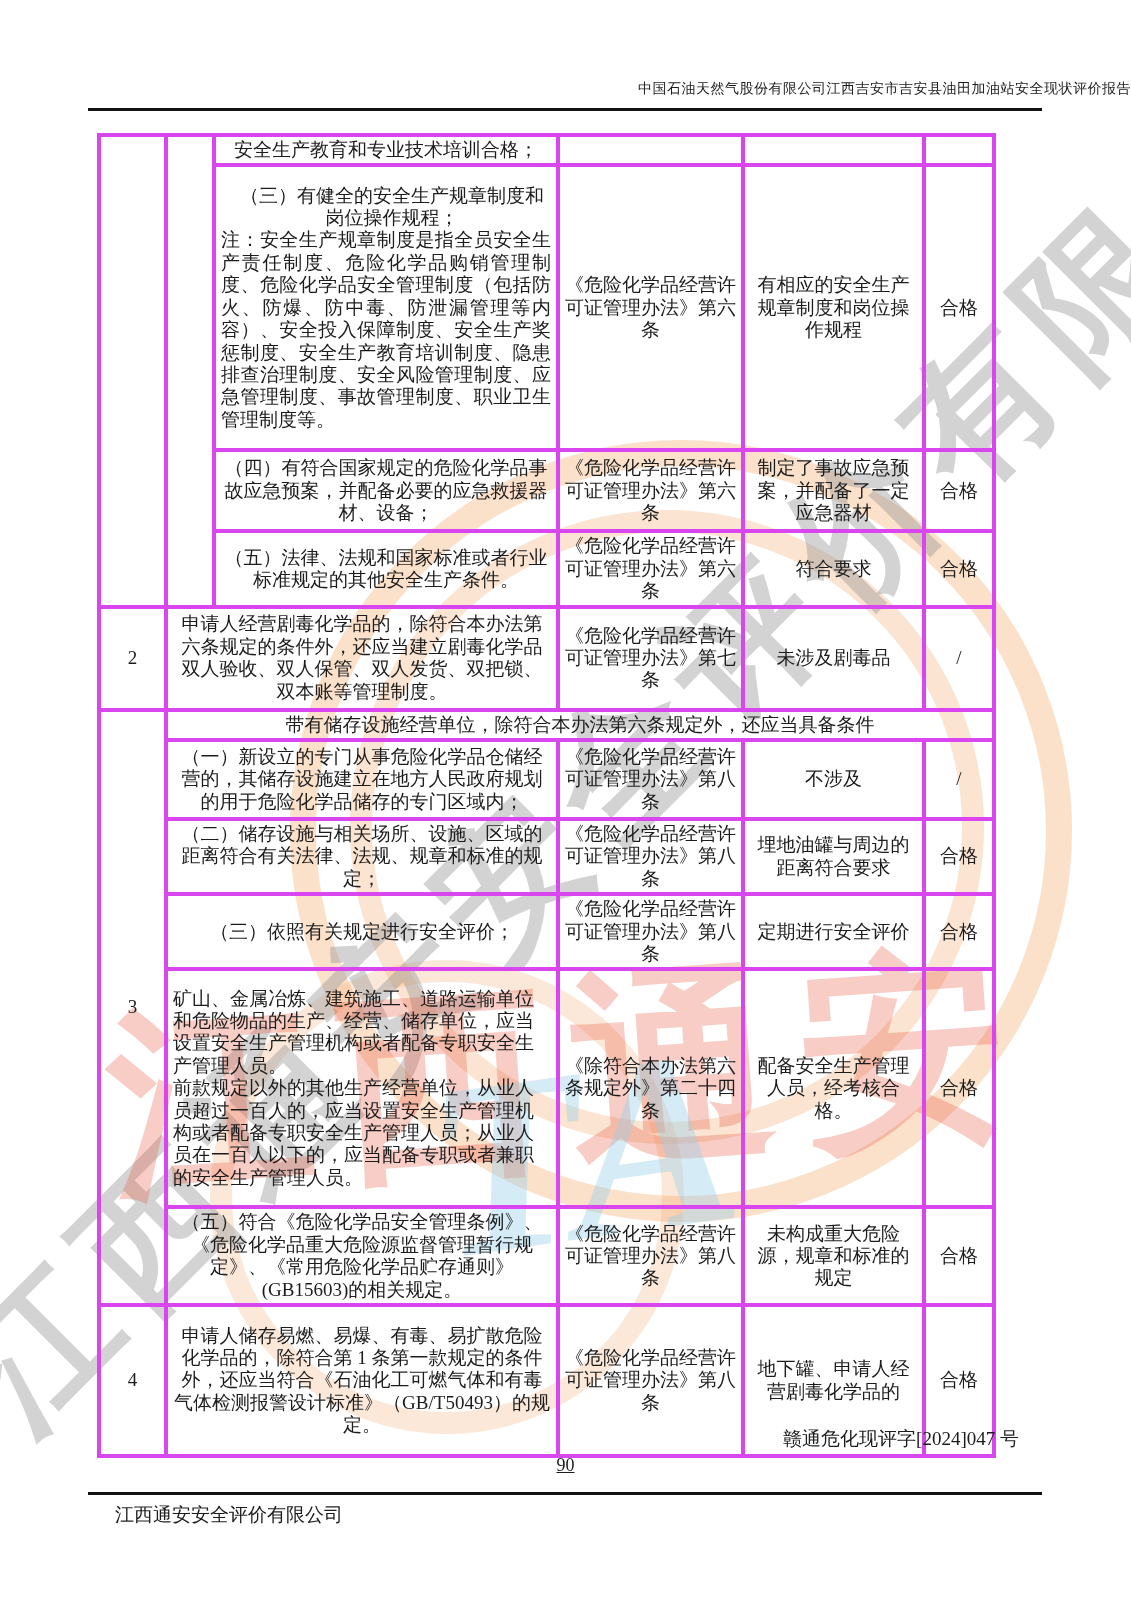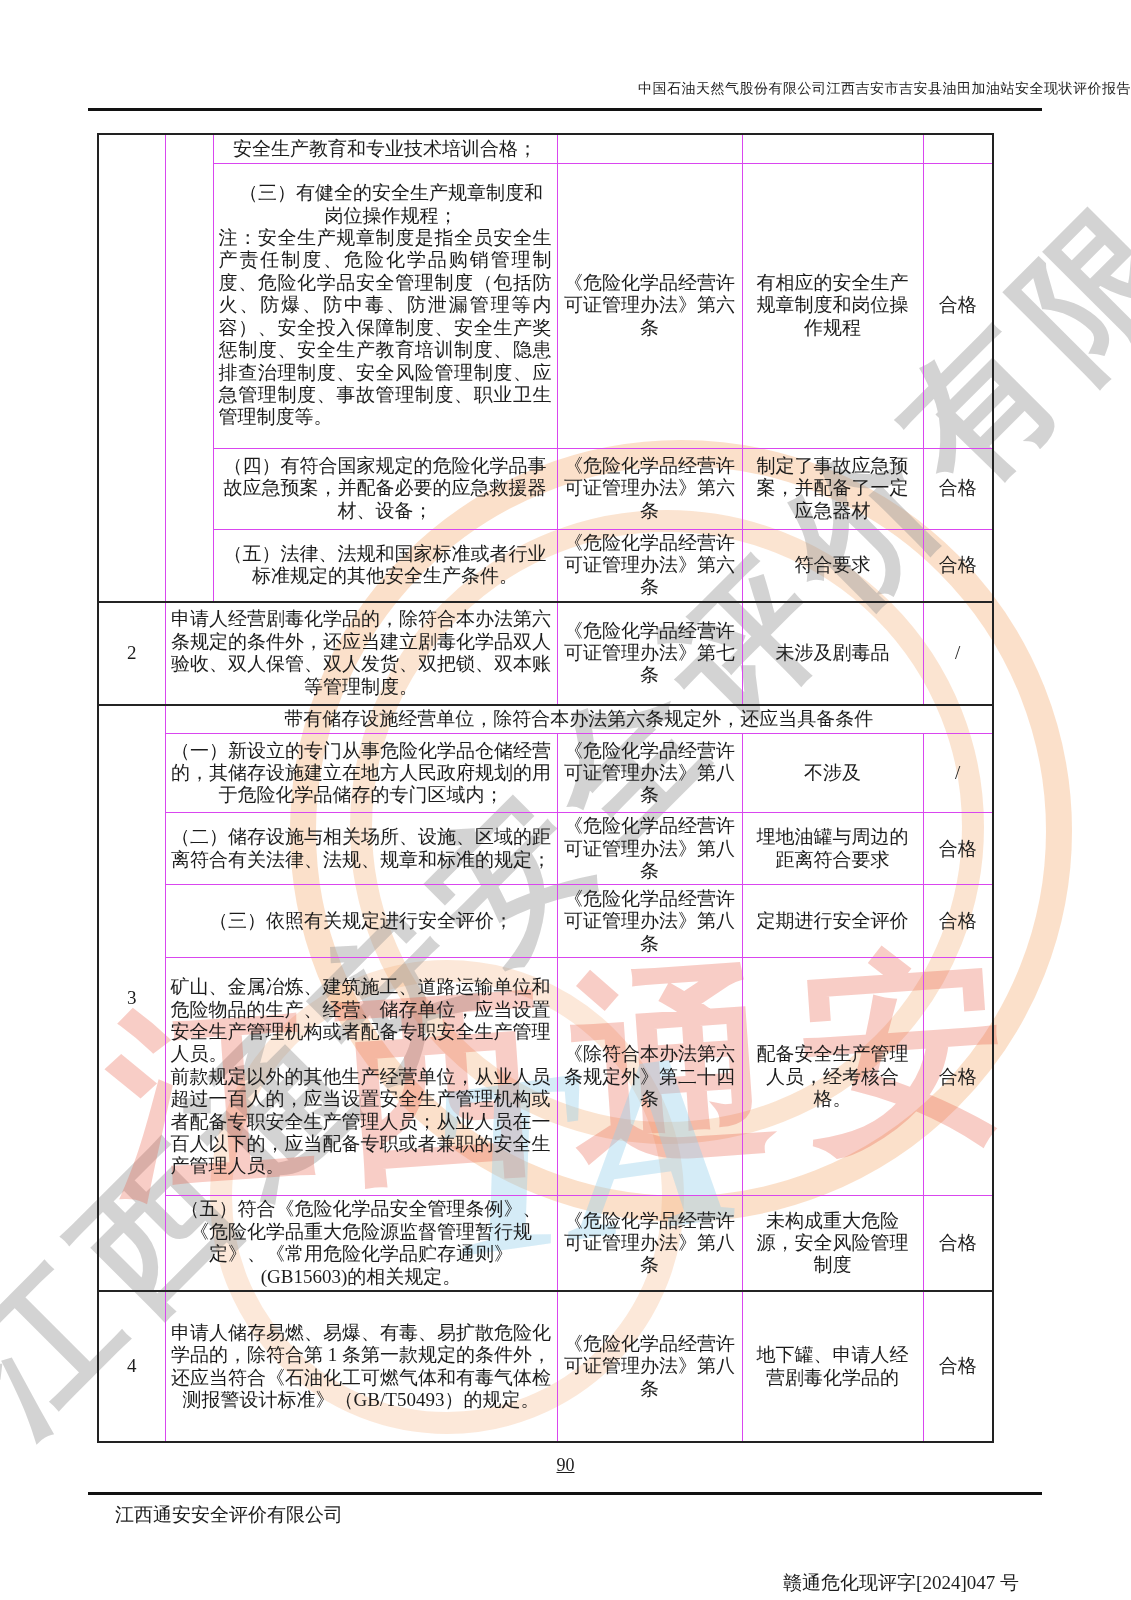--- a/index.html
+++ b/index.html
@@ -60,21 +60,21 @@
     position:absolute;top:108px;left:88px;width:954px;height:3px;
     background:#121212;
   }
   .doc-table-wrap{position:absolute;top:133px;left:97px;}
   table.doc{
     border-collapse:collapse;table-layout:fixed;
     width:895px;
     border:2px solid #222222;
   }
   table.doc td{
-    border:1px solid #d946ef;
+    border:4px solid #d946ef;
     font-size:19px;line-height:1.18;
     text-align:center;vertical-align:middle;
     padding:2px 5px;
     overflow:hidden;
     background:transparent;
   }
   tr.section-top td{border-top:2px solid #242424;}
   td.num{font-size:19px;}
   .cell-head{text-align:center;margin-left:12px;}
   .cell-note{text-align:justify;text-align-last:left;}
@@ -86,21 +86,21 @@
   }
   .footer-rule{
     position:absolute;top:1492px;left:88px;width:954px;height:3px;
     background:#121212;
   }
   .footer-left{
     position:absolute;top:1502px;left:115px;
     font-size:19px;
   }
   .footer-right{
-    position:absolute;top:1570px;right:112px;
+    position:absolute;top:1426px;right:112px;
     font-size:19px;
   }
 </style>
 </head>
 <body>
 
 <div class="page">
 
   <div class="wm wm-ring wm-ring1"></div>
   <div class="wm wm-ring wm-ring2"></div>
@@ -191,21 +191,21 @@
               <div class="cell-para">矿山、金属冶炼、建筑施工、道路运输单位和危险物品的生产、经营、储存单位，应当设置安全生产管理机构或者配备专职安全生产管理人员。</div>
               <div class="cell-para">前款规定以外的其他生产经营单位，从业人员超过一百人的，应当设置安全生产管理机构或者配备专职安全生产管理人员；从业人员在一百人以下的，应当配备专职或者兼职的安全生产管理人员。</div>
             </td>
             <td>《除符合本办法第六条规定外》第二十四条</td>
             <td>配备安全生产管理人员，经考核合格。</td>
             <td>合格</td>
           </tr>
           <tr style="height:95px">
             <td colspan="2">（五）符合《危险化学品安全管理条例》、《危险化学品重大危险源监督管理暂行规定》、《常用危险化学品贮存通则》(GB15603)的相关规定。</td>
             <td>《危险化学品经营许可证管理办法》第八条</td>
-            <td>未构成重大危险源，安全风险管理制度</td>
+            <td>未构成重大危险源，规章和标准的规定</td>
             <td>合格</td>
           </tr>
 
           <tr style="height:151px" class="section-top">
             <td class="num">4</td>
             <td colspan="2">申请人储存易燃、易爆、有毒、易扩散危险化学品的，除符合第 1 条第一款规定的条件外，还应当符合《石油化工可燃气体和有毒气体检测报警设计标准》（GB/T50493）的规定。</td>
             <td>《危险化学品经营许可证管理办法》第八条</td>
             <td>地下罐、申请人经营剧毒化学品的</td>
             <td>合格</td>
           </tr>

